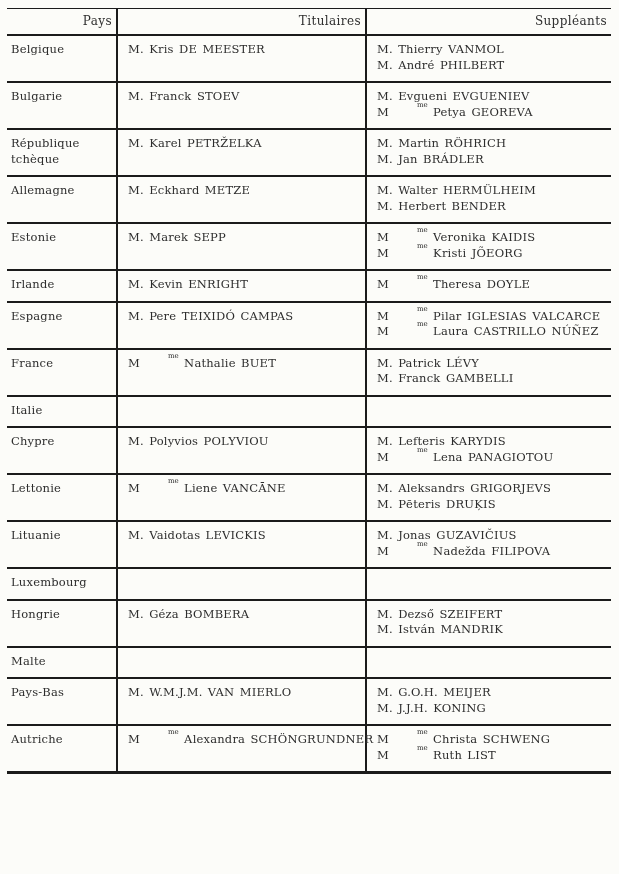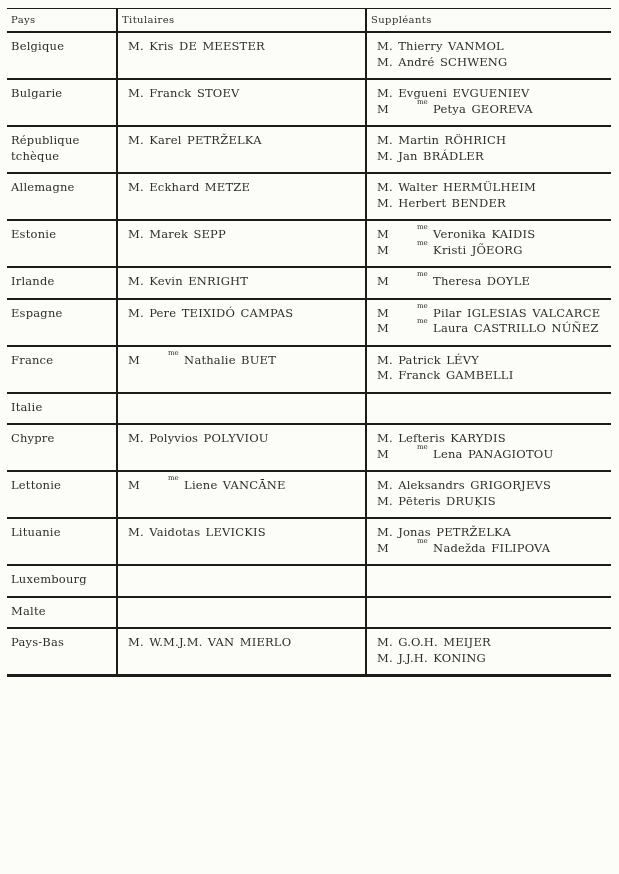--- a/index.html
+++ b/index.html
@@ -20,24 +20,24 @@
     padding: 8px 8px 0 7px;
     overflow: hidden;
   }
   table.committee-table {
     width: 604px;
     border-collapse: collapse;
     table-layout: fixed;
   }
   thead th {
     font-weight: normal;
-    font-size: 10px;
+    font-size: 12px;
     letter-spacing: 0.4px;
     color: #2f2f2f;
-    text-align: left;
+    text-align: right;
     padding: 5px 4px 6px 4px;
     border-top: 1px solid var(--rule);
     border-bottom: 2px solid var(--rule);
   }
   tbody td {
     vertical-align: top;
     font-size: 11.5px;
     line-height: 15.5px;
     letter-spacing: 0.2px;
     word-spacing: 1.5px;
@@ -76,21 +76,21 @@
       </tr>
     </thead>
     <tbody>
         <tr>
           <td class="pays-cell">Belgique</td>
           <td>
             <div class="person">M. Kris DE MEESTER</div>
           </td>
           <td>
             <div class="person">M. Thierry VANMOL</div>
-            <div class="person">M. André SCHWENG</div>
+            <div class="person">M. André PHILBERT</div>
           </td>
         </tr>
         <tr>
           <td class="pays-cell">Bulgarie</td>
           <td>
             <div class="person">M. Franck STOEV</div>
           </td>
           <td>
             <div class="person">M. Evgueni EVGUENIEV</div>
             <div class="person">M<sup class="mme">me</sup>&nbsp;Petya GEOREVA</div>
@@ -179,39 +179,59 @@
             <div class="person">M. Aleksandrs GRIGORJEVS</div>
             <div class="person">M. Pēteris DRUĶIS</div>
           </td>
         </tr>
         <tr>
           <td class="pays-cell">Lituanie</td>
           <td>
             <div class="person">M. Vaidotas LEVICKIS</div>
           </td>
           <td>
-            <div class="person">M. Jonas PETRŽELKA</div>
+            <div class="person">M. Jonas GUZAVIČIUS</div>
             <div class="person">M<sup class="mme">me</sup>&nbsp;Nadežda FILIPOVA</div>
           </td>
         </tr>
         <tr>
           <td class="pays-cell">Luxembourg</td>
           <td></td>
           <td></td>
+        </tr>
+        <tr>
+          <td class="pays-cell">Hongrie</td>
+          <td>
+            <div class="person">M. Géza BOMBERA</div>
+          </td>
+          <td>
+            <div class="person">M. Dezső SZEIFERT</div>
+            <div class="person">M. István MANDRIK</div>
+          </td>
         </tr>
         <tr>
           <td class="pays-cell">Malte</td>
           <td></td>
           <td></td>
         </tr>
         <tr>
           <td class="pays-cell">Pays-Bas</td>
           <td>
             <div class="person">M. W.M.J.M. VAN MIERLO</div>
           </td>
           <td>
             <div class="person">M. G.O.H. MEIJER</div>
             <div class="person">M. J.J.H. KONING</div>
+          </td>
+        </tr>
+        <tr>
+          <td class="pays-cell">Autriche</td>
+          <td>
+            <div class="person">M<sup class="mme">me</sup>&nbsp;Alexandra SCHÖNGRUNDNER</div>
+          </td>
+          <td>
+            <div class="person">M<sup class="mme">me</sup>&nbsp;Christa SCHWENG</div>
+            <div class="person">M<sup class="mme">me</sup>&nbsp;Ruth LIST</div>
           </td>
         </tr>
       </tbody>
   </table>
 </div>
 
 </body></html>

